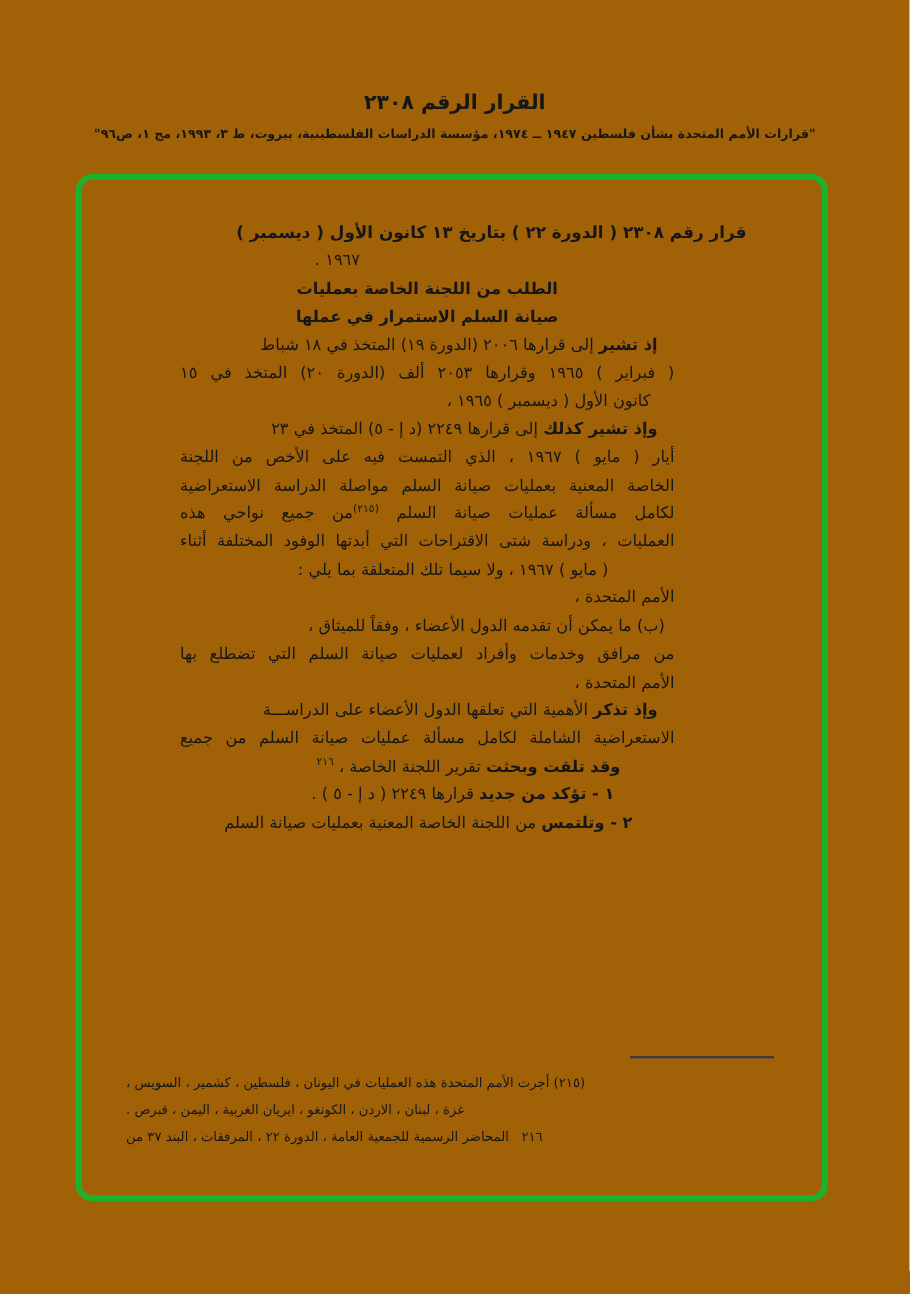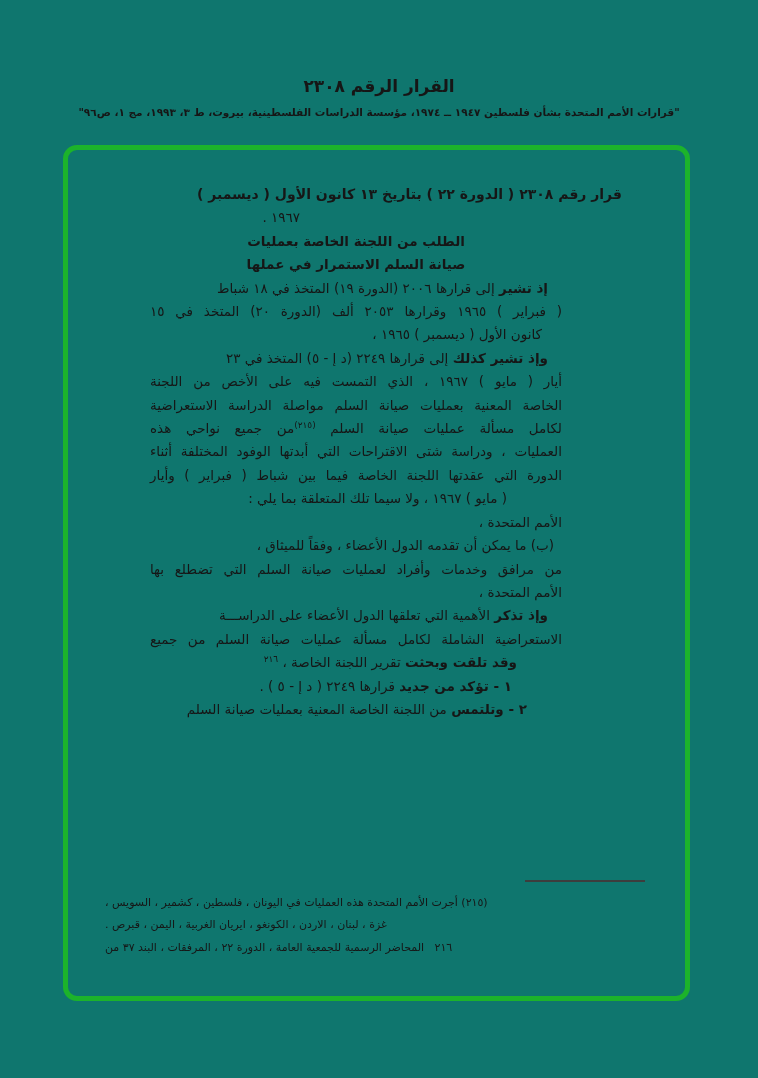--- a/index.html
+++ b/index.html
@@ -1,16 +1,16 @@
 <!DOCTYPE html>
 <html lang="ar"><head>
 <meta charset="utf-8">
 <style>
   html,body{margin:0;padding:0;background:#fff;}
-  .page{position:relative;width:758px;height:1078px;background:#0f766e;overflow:hidden;
+  .page{position:relative;width:758px;height:1078px;background:#a16207;overflow:hidden;
         font-family:"DejaVu Sans",sans-serif;color:#161616;}
   .doc-title{position:absolute;top:76px;left:0;width:758px;text-align:center;
              direction:rtl;font-weight:bold;font-size:17px;letter-spacing:0.5px;}
   .doc-source{position:absolute;top:106px;left:0;width:758px;text-align:center;
               direction:rtl;font-weight:bold;font-size:10.5px;}
   .green-box{position:absolute;left:63px;top:145px;width:617px;height:846px;
              border:5px solid #1cb32b;border-radius:14px;}
   .body-col{position:absolute;left:150px;top:183px;width:412px;direction:rtl;
             font-size:13.5px;line-height:23.4px;}
   .ln{white-space:nowrap;text-align:right;}
@@ -45,21 +45,20 @@
     <div class="ln center"><span class="b">الطلب من اللجنة الخاصة بعمليات</span></div>
     <div class="ln center"><span class="b">صيانة السلم الاستمرار في عملها</span></div>
     <div class="ln pr14"><span class="b">إذ تشير</span><span> إلى قرارها ٢٠٠٦ (الدورة ١٩) المتخذ في ١٨ شباط</span></div>
     <div class="ln j"><span>( فبراير ) ١٩٦٥ وقرارها ٢٠٥٣ ألف (الدورة ٢٠) المتخذ في ١٥</span></div>
     <div class="ln pr20"><span>كانون الأول ( ديسمبر ) ١٩٦٥ ،</span></div>
     <div class="ln pr14"><span class="b">وإذ تشير كذلك</span><span> إلى قرارها ٢٢٤٩ (د إ - ٥) المتخذ في ٢٣</span></div>
     <div class="ln j"><span>أيار ( مايو ) ١٩٦٧ ، الذي التمست فيه على الأخص من اللجنة</span></div>
     <div class="ln j"><span>الخاصة المعنية بعمليات صيانة السلم مواصلة الدراسة الاستعراضية</span></div>
     <div class="ln j"><span>لكامل مسألة عمليات صيانة السلم </span><sup class="fnref">(٢١٥)</sup><span>من جميع نواحي هذه</span></div>
     <div class="ln j"><span>العمليات ، ودراسة شتى الاقتراحات التي أبدتها الوفود المختلفة أثناء</span></div>
-    <div class="ln j"><span>الدورة التي عقدتها اللجنة الخاصة فيما بين شباط ( فبراير ) وأيار</span></div>
     <div class="ln pr55"><span>( مايو ) ١٩٦٧ ، ولا سيما تلك المتعلقة بما يلي :</span></div>
     <div class="ln"><span>الأمم المتحدة ،</span></div>
     <div class="ln pr8"><span>(ب) ما يمكن أن تقدمه الدول الأعضاء ، وفقاً للميثاق ،</span></div>
     <div class="ln j"><span>من مرافق وخدمات وأفراد لعمليات صيانة السلم التي تضطلع بها</span></div>
     <div class="ln"><span>الأمم المتحدة ،</span></div>
     <div class="ln pr14"><span class="b">وإذ تذكر</span><span> الأهمية التي تعلقها الدول الأعضاء على الدراســـة</span></div>
     <div class="ln j"><span>الاستعراضية الشاملة لكامل مسألة عمليات صيانة السلم من جميع</span></div>
     <div class="ln pr45"><span class="b">وقد تلقت وبحثت</span><span> تقرير اللجنة الخاصة ، </span><sup class="fnref">٢١٦</sup></div>
     <div class="ln pr50"><span class="b">١ - تؤكد من جديد</span><span> قرارها ٢٢٤٩ ( د إ - ٥ ) .</span></div>
     <div class="ln pr35"><span class="b">٢ - وتلتمس</span><span> من اللجنة الخاصة المعنية بعمليات صيانة السلم</span></div>

